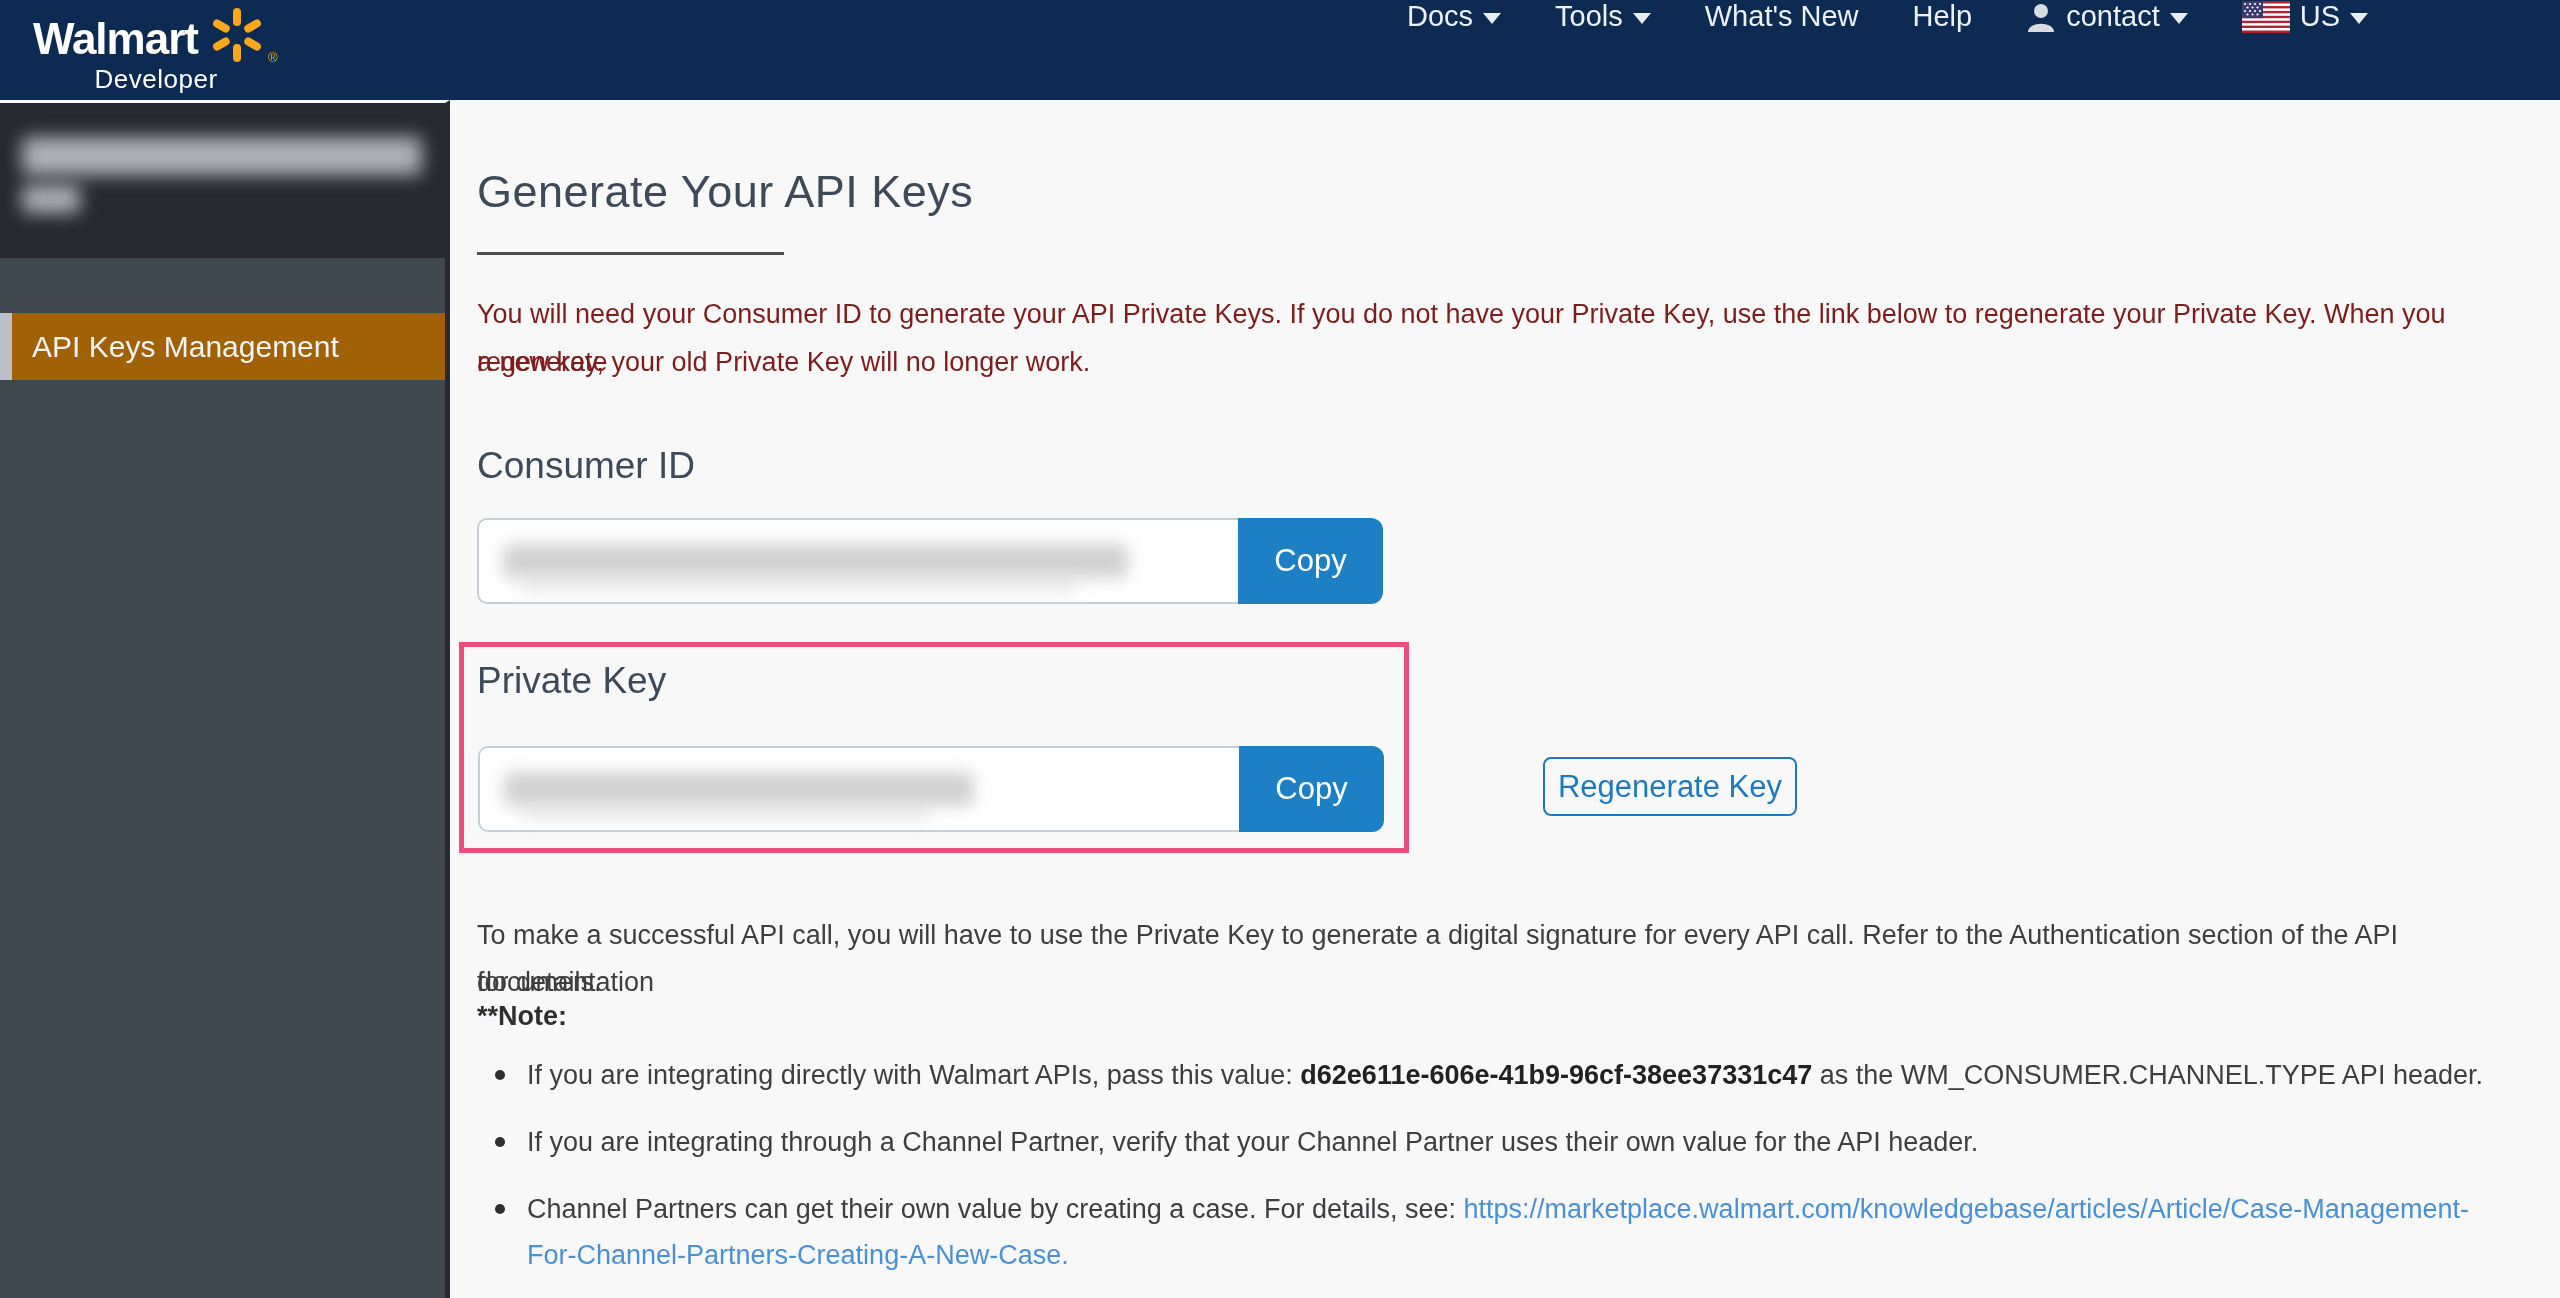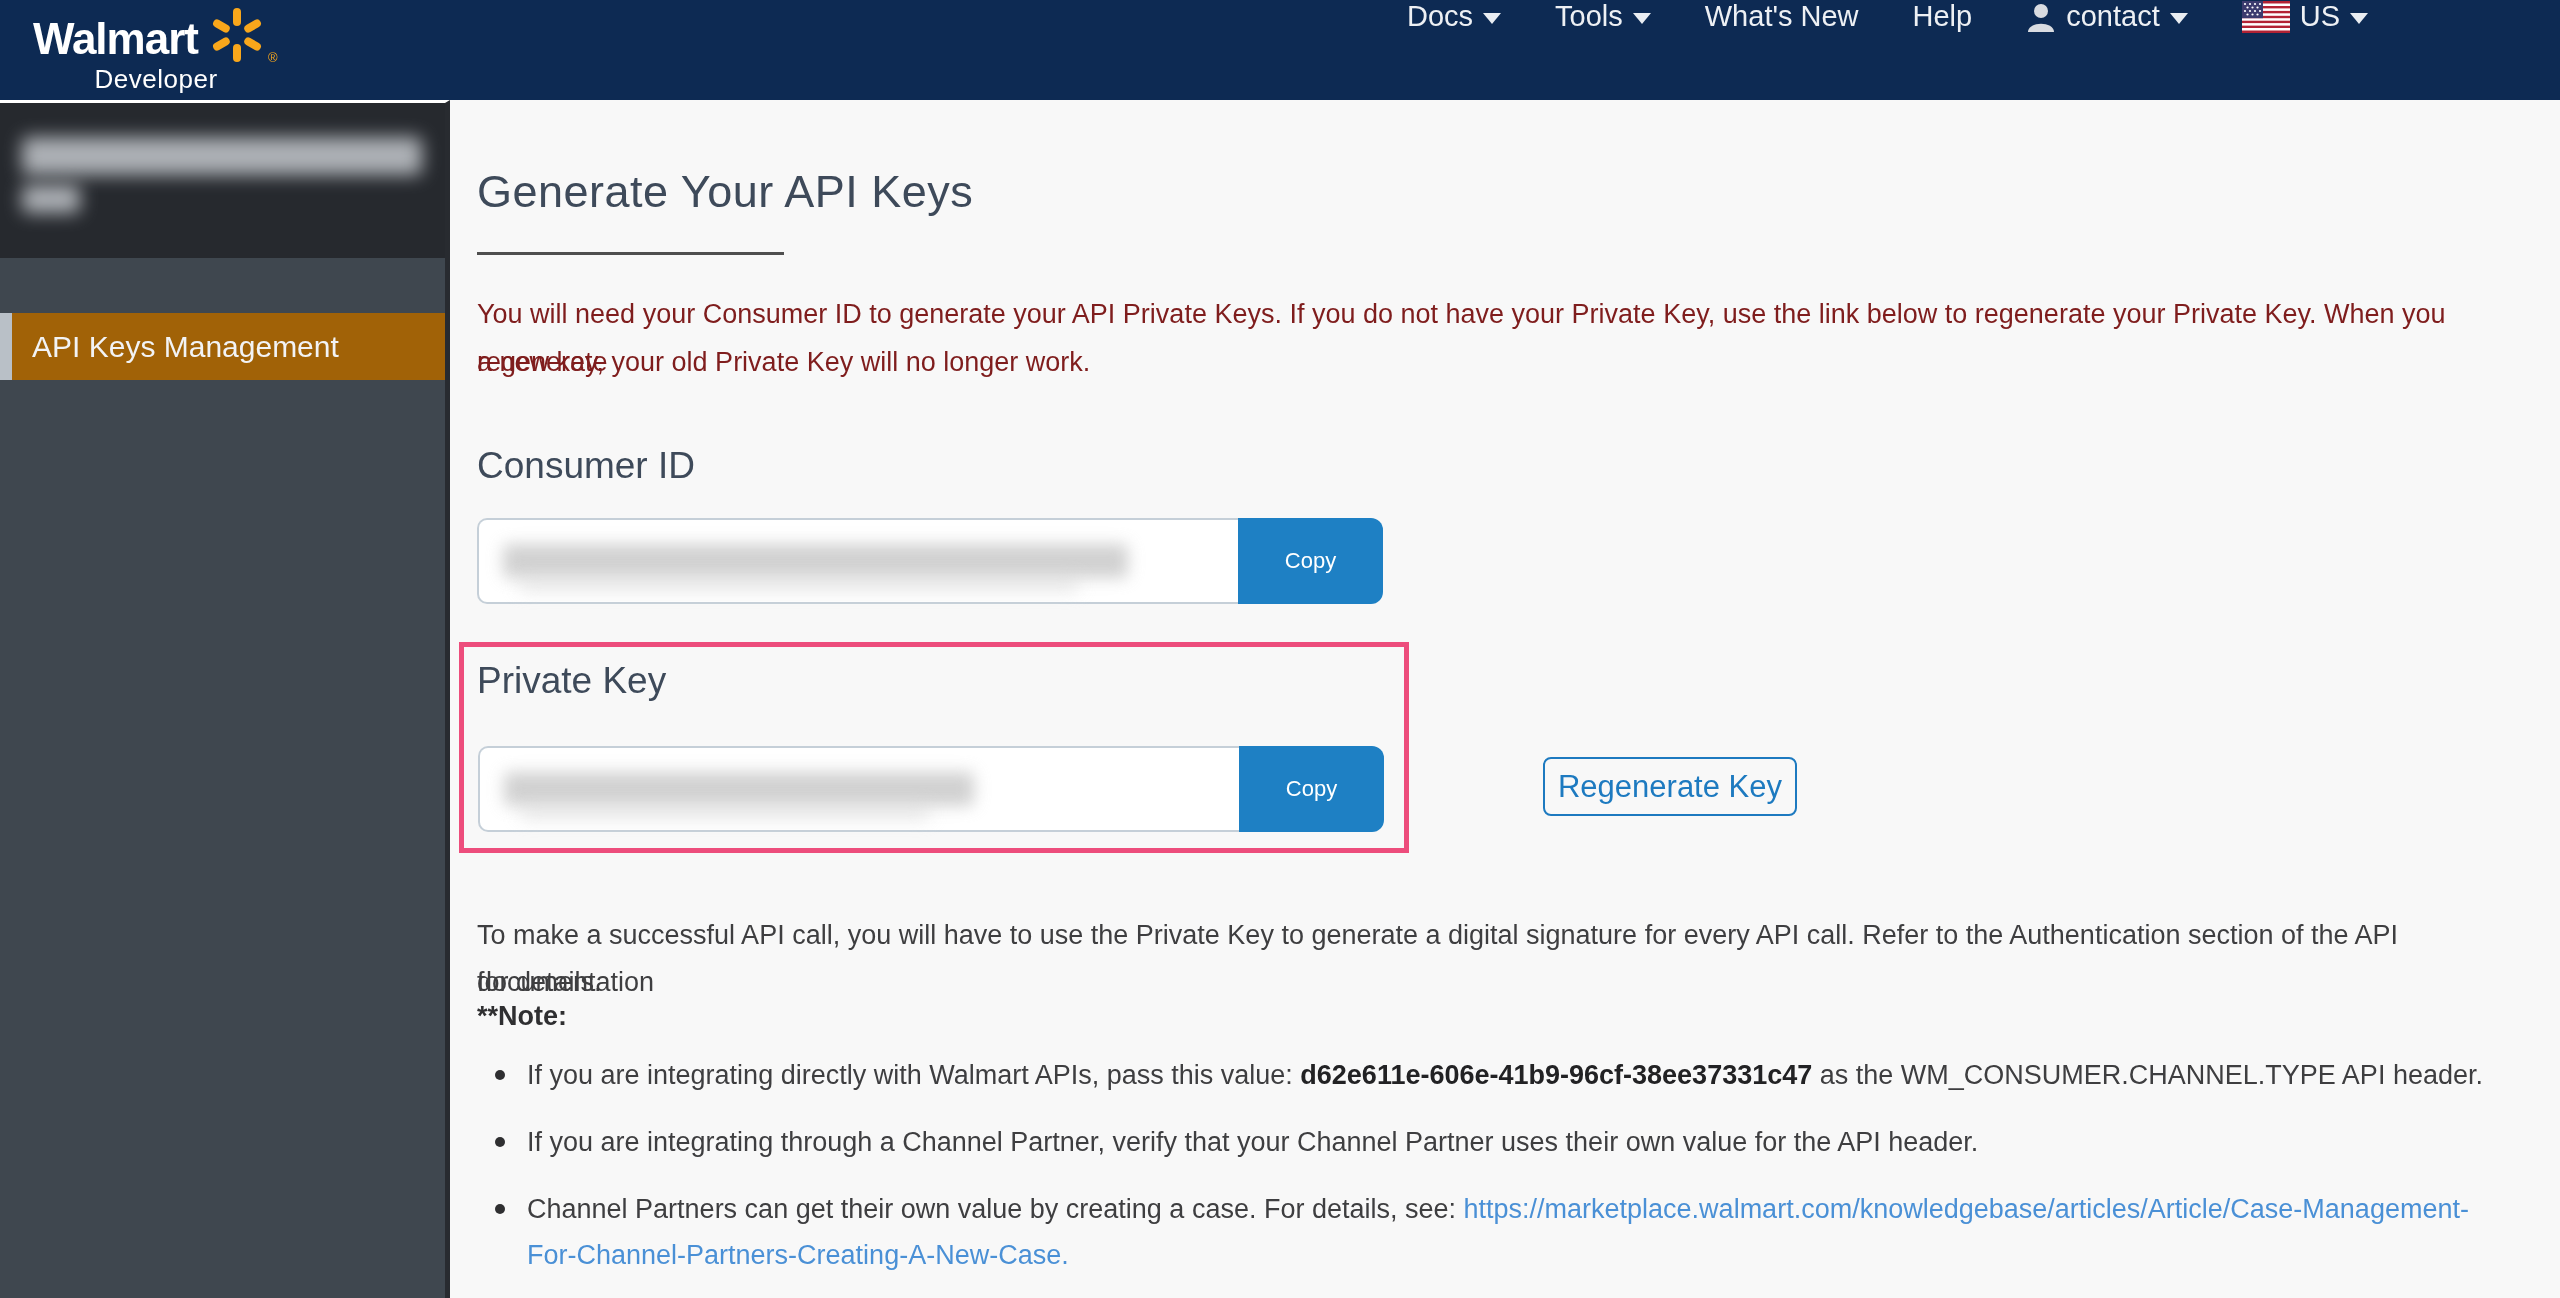--- a/index.html
+++ b/index.html
@@ -38,21 +38,21 @@
   .consumer-h { position:absolute; left:27px; top:345px; }
   .input-row { display:flex; height:86px; }
   .consumer-row { position:absolute; left:27px; top:418px; }
   .key-input { width:761px; height:86px; background:#ffffff; border:2px solid #c5cfd8; border-right:none; border-radius:10px 0 0 10px; position:relative; }
   .val-blur { position:absolute; left:24px; top:24px; height:34px; background:#c2c2c2; border-radius:5px; filter:blur(8px); opacity:0.75; }
   .val-blur2 { position:absolute; left:40px; top:58px; height:12px; background:#d8d8d8; border-radius:5px; filter:blur(9px); opacity:0.7; }
   .consumer-blur { width:625px; }
   .consumer-blur2 { width:560px; }
   .private-blur { width:470px; }
   .private-blur2 { width:410px; }
-  .copy-btn { width:145px; height:86px; background:#1e80c4; color:#ffffff; font-size:22px; font-weight:400; border:none; border-radius:0 12px 12px 0; cursor:pointer; font-family:"Liberation Sans", sans-serif; }
+  .copy-btn { width:145px; height:86px; background:#1e80c4; color:#ffffff; font-size:31px; font-weight:400; border:none; border-radius:0 12px 12px 0; cursor:pointer; font-family:"Liberation Sans", sans-serif; }
   .pink-box { position:absolute; left:9px; top:542px; width:950px; height:211px; border:5px solid #ed4d7c; }
   .private-h { position:absolute; left:13px; top:13px; }
   .private-row { position:absolute; left:14px; top:99px; }
   .regen-btn { position:absolute; left:1093px; top:657px; width:254px; height:59px; background:#f8f8f8; border:2px solid #1d7ac0; border-radius:8px; color:#1d7ac0; font-size:31px; font-weight:300; cursor:pointer; font-family:"Liberation Sans", sans-serif; }
   .body-p { position:absolute; left:27px; top:812px; font-size:27px; font-weight:300; color:#3e3e40; }
   .body-p div { height:47px; line-height:47px; }
   .note { position:absolute; left:27px; top:901px; font-size:27px; font-weight:700; color:#2f2f31; }
   .bullets { position:absolute; left:27px; top:952px; list-style:none; }
   .bullets li { position:relative; padding-left:50px; margin-bottom:21px; font-size:27px; font-weight:300; color:#3e3e40; line-height:46px; max-width:2010px; }
   .bullets li::before { content:""; position:absolute; left:18px; top:18px; width:10px; height:10px; border-radius:50%; background:#2f2f31; }

